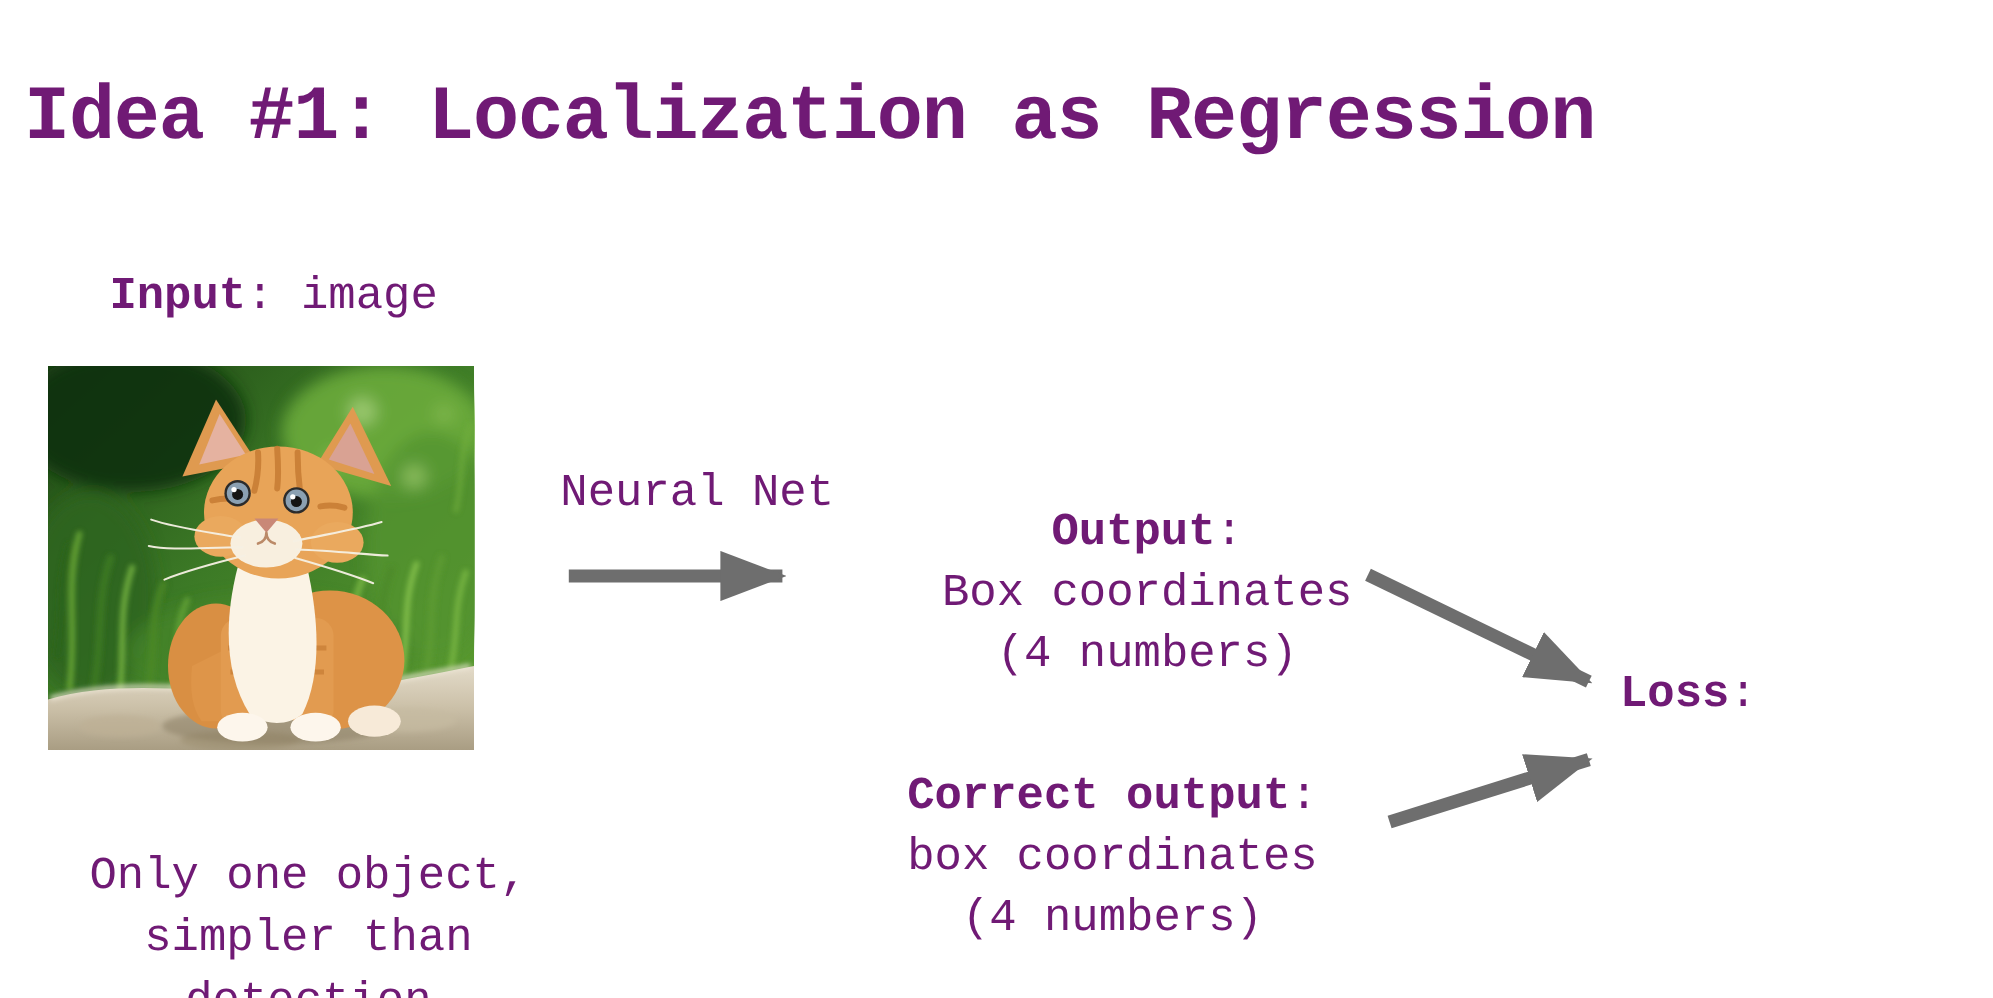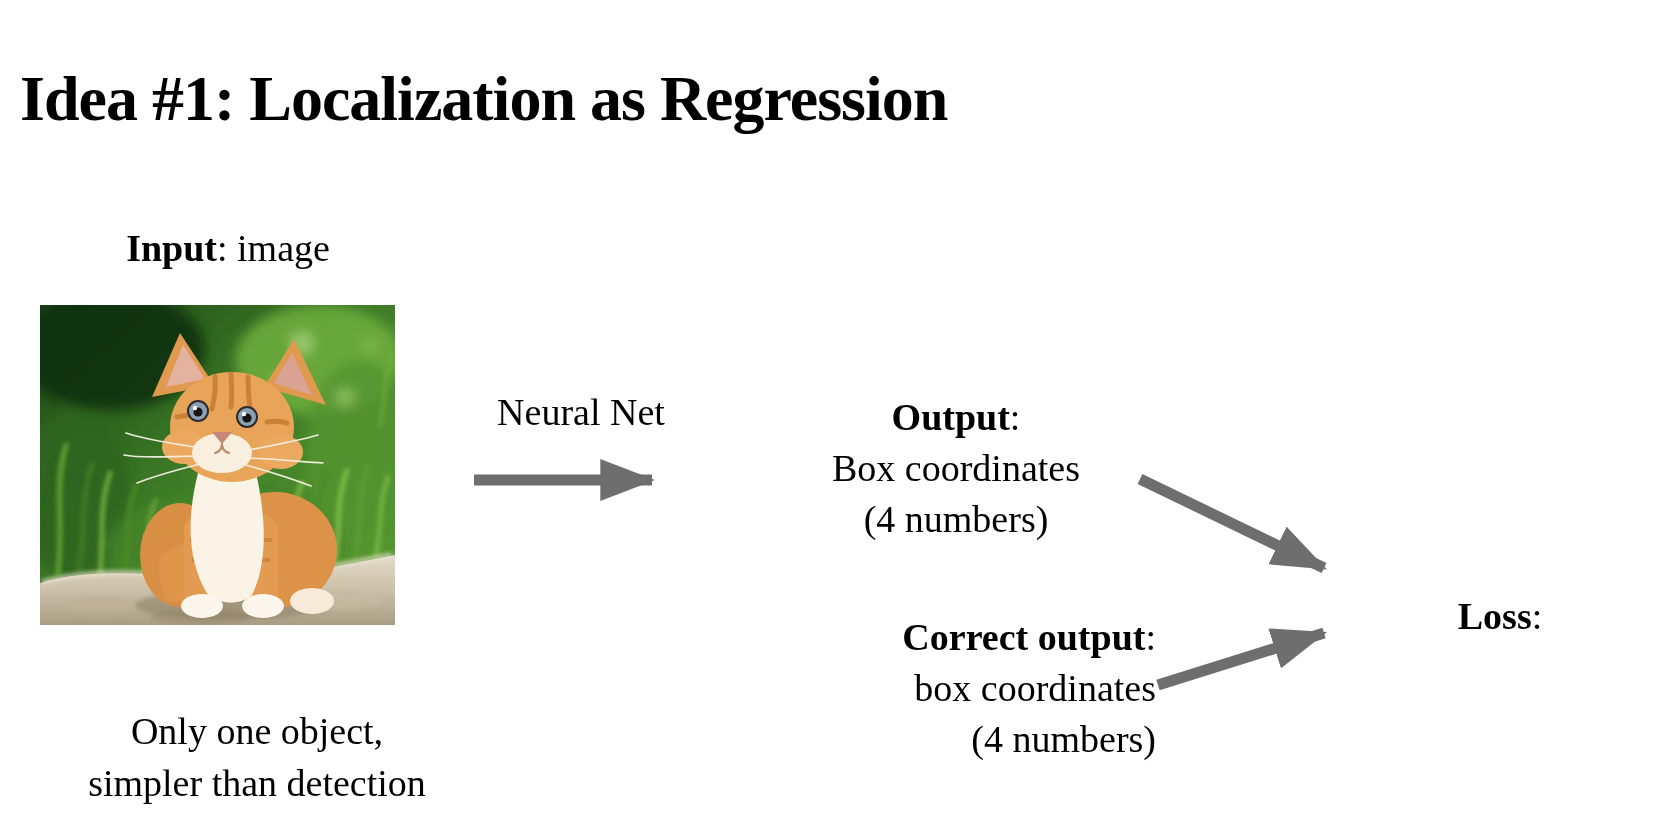--- a/index.html
+++ b/index.html
@@ -1,39 +1,39 @@
 <!DOCTYPE html>
 <html><head>
 <meta charset="utf-8">
 <style>
   html,body{margin:0;padding:0;background:#ffffff;}
   .slide{
     position:relative;
     width:1661px;height:832px;
     background:#ffffff;
-    font-family:Liberation Serif, serif;
-    color:#000000;
+    font-family:Liberation Mono, monospace;
+    color:#701a75;
     overflow:hidden;
   }
   .abs{position:absolute;}
   .title{
     left:20px;top:21px;
     font-size:64px;line-height:70px;
     letter-spacing:-1px;
     white-space:nowrap;
   }
-  .txt{font-size:38px;line-height:51px;text-align:center;}
+  .txt{font-size:38px;line-height:51px;text-align:center;margin-top:26px;}
   .b{font-weight:bold;}
   .input-label{left:30px;top:224px;width:396px;font-size:38px;line-height:48px;text-align:center;}
   .cat-figure{left:40px;top:305px;width:355px;height:320px;margin:0;}
   .caption{left:17px;top:705px;width:480px;font-size:38px;line-height:52px;text-align:center;}
   .nn-label{left:431px;top:388px;width:300px;font-size:38px;line-height:48px;text-align:center;}
   .output-block{left:756px;top:392px;width:400px;}
-  .correct-block{left:756px;top:612px;width:400px;text-align:right;}
-  .loss-block{left:1350px;top:555px;width:300px;font-size:38px;line-height:48px;text-align:center;margin-top:37px;}
+  .correct-block{left:727px;top:612px;width:400px;}
+  .loss-block{left:1350px;top:555px;width:300px;font-size:38px;line-height:48px;text-align:left;}
   .arrow-layer{left:0;top:0;width:1661px;height:832px;pointer-events:none;}
 </style>
 </head>
 <body>
 
 <div class="slide">
 
   <h1 class="abs title">Idea #1: Localization as Regression</h1>
 
   <div class="abs input-label"><span class="b">Input</span><span>: image</span></div>

